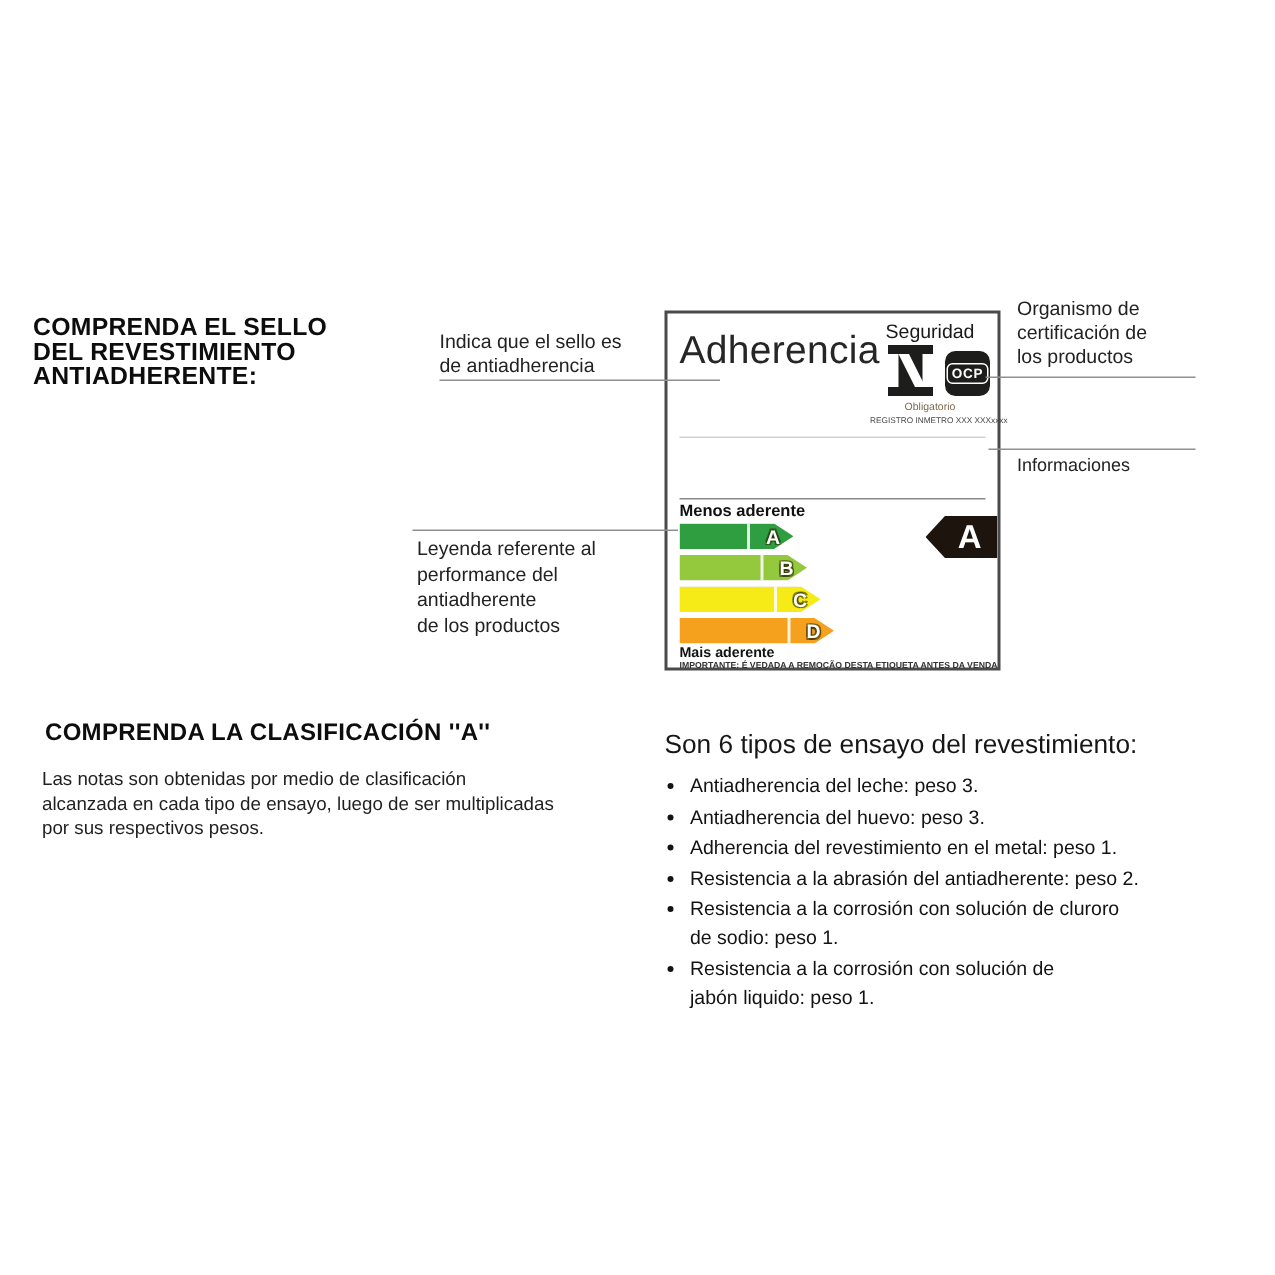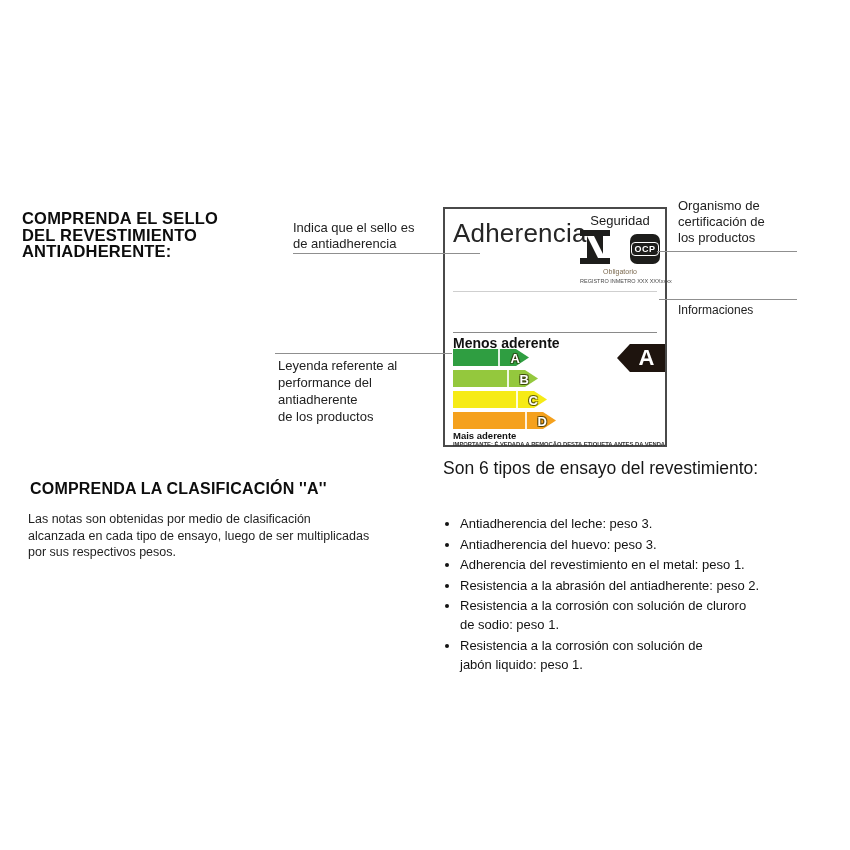--- a/index.html
+++ b/index.html
@@ -24,31 +24,31 @@
   .line-certifier{left:657px;top:251px;width:140px;}
   .line-informations{left:659px;top:299px;width:138px;}
   .line-legend{left:275px;top:353px;width:177px;}
 
   
   .seal{left:443px;top:207px;width:224px;height:240px;border:2px solid #4a4a4a;
         background:#fff;box-sizing:border-box;z-index:2;padding-left:24px;}
   .seal-title{left:8px;top:9px;font-size:26px;line-height:30px;color:#262626;letter-spacing:.2px;}
   .seal-right{right:5px;top:4px;width:80px;text-align:center;}
   .seal-security{font-size:13px;color:#1a1a1a;}
-  .logo-row{display:flex;justify-content:space-between;align-items:flex-end;gap:8px;margin-top:2px;height:34px;}
+  .logo-row{display:flex;justify-content:flex-end;align-items:flex-end;gap:8px;margin-top:2px;height:34px;}
   .ocp{width:30px;height:30px;background:#1d1d1b;border-radius:7px;display:flex;align-items:center;justify-content:center;}
   .ocp-inner{border:1.5px solid #fff;border-radius:4px;padding:1px 2px;color:#fff;font-size:9px;font-weight:700;letter-spacing:.5px;line-height:10px;}
   .seal-mandatory{margin-top:4px;font-size:7px;color:#7c6a50;}
   .seal-registry{margin-top:3px;font-size:5.5px;color:#4a4a4a;white-space:nowrap;text-align:right;}
   .rule{position:absolute;left:8px;right:8px;height:1px;}
   .rule-light{top:82px;background:#cfcfcf;}
   .rule-dark{top:123px;background:#8a8a8a;}
   .fields{left:8px;top:85px;right:8px;}
   .field-row{display:flex;justify-content:space-between;font-size:10px;line-height:12.5px;color:#5d5d5d;}
-  .scale-top{left:8px;top:126px;font-size:14px;font-weight:700;color:#111;}
+  .scale-top{left:8px;top:126px;font-size:11px;font-weight:700;color:#111;}
   .scale-bottom{left:8px;top:221px;font-size:9.5px;font-weight:700;color:#111;}
   .seal-disclaimer{left:8px;top:232px;right:6px;font-size:5.8px;font-weight:700;color:#333;white-space:nowrap;}
 
   .arrow-row{position:absolute;left:8px;height:17px;}
   .arrow{position:relative;height:17px;
          clip-path:polygon(0 0,calc(100% - 13px) 0,100% 50%,calc(100% - 13px) 100%,0 100%);
          filter:drop-shadow(0 0 .5px rgba(0,0,0,.55));}
   .arrow .sep{position:absolute;top:0;bottom:0;right:29px;width:2px;background:rgba(255,255,255,.85);}
   .arrow .grade{position:absolute;right:9px;top:50%;transform:translateY(-50%);
                 font-size:13px;font-weight:700;color:#fff;line-height:13px;
@@ -58,21 +58,21 @@
 
   .big-arrow{position:absolute;left:172px;top:135px;width:48px;height:28px;
              clip-path:polygon(0 50%,27% 0,100% 0,100% 100%,27% 100%);
              display:flex;align-items:center;justify-content:center;}
   .big-arrow span{padding-left:11px;font-size:22px;font-weight:700;color:#fff;line-height:28px;}
 
   
   .class-heading{left:30px;top:480px;width:420px;font-size:16px;font-weight:700;letter-spacing:.2px;color:#0d0d0d;}
   .class-body{left:28px;top:511px;width:420px;font-size:12.5px;line-height:16.5px;color:#1f1f1f;}
 
-  .tests-heading{left:443px;top:458px;width:390px;font-size:17.5px;color:#161616;}
+  .tests-heading{left:443px;top:486px;width:390px;font-size:17.5px;color:#161616;}
   .tests-list{left:428px;top:514px;width:400px;margin:0;padding-left:32px;}
   .tests-list li{font-size:13px;line-height:19px;color:#131313;margin-bottom:1.5px;}
 </style>
 </head>
 <body>
 
 <div class="canvas">
 
   <div class="abs pre intro-heading">COMPRENDA EL SELLO
 DEL REVESTIMIENTO

